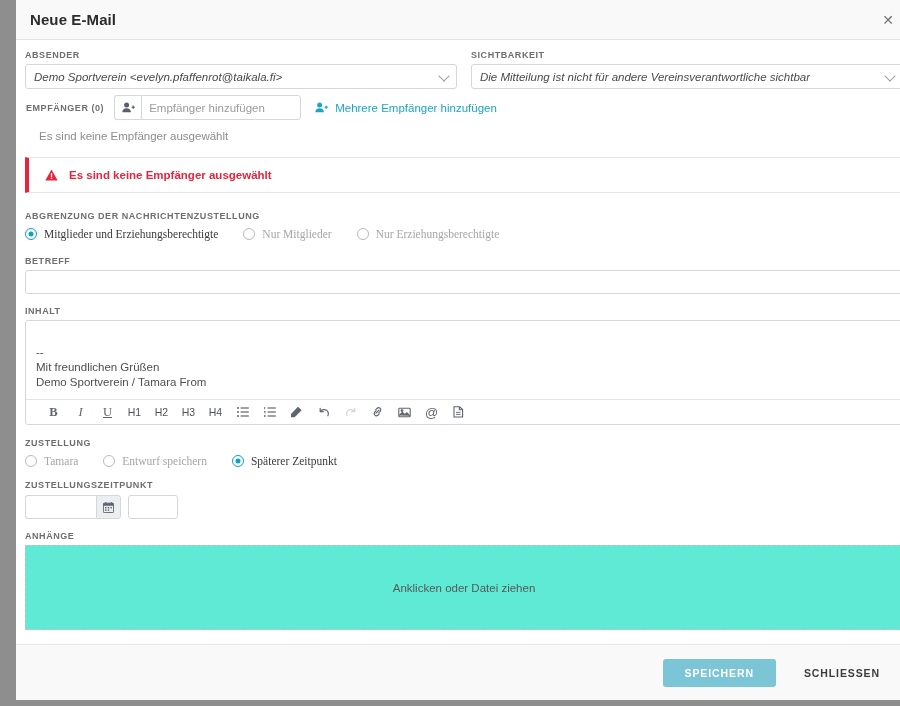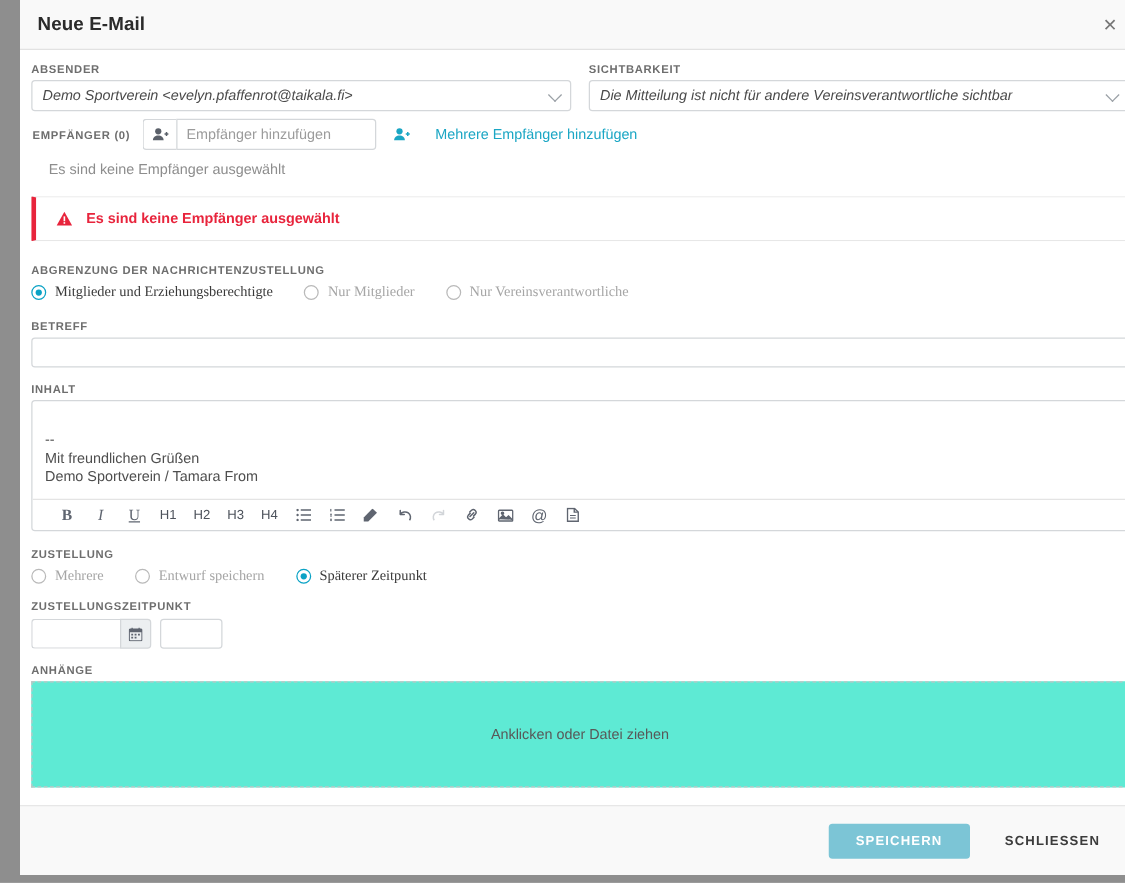--- a/index.html
+++ b/index.html
@@ -79,21 +79,21 @@
     cursor: pointer;
   }
   .recip-input {
     width: 160px; height: 25px;
     border: 1px solid #d4d7da; border-radius: 0 3px 3px 0;
     font-size: 11.5px; color: #3c3c3c; padding: 0 7px;
     outline: none; font-family: inherit; background: #fff;
   }
   .recip-input::placeholder { color: #9b9b9b; }
   .multi-link {
-    display: flex; align-items: center; gap: 20px;
+    display: flex; align-items: center; gap: 7px;
     margin-left: 14px; color: #1aa6c4; font-size: 11.5px;
     cursor: pointer; white-space: nowrap;
   }
   .no-recipients {
     font-size: 11.5px; color: #8d8d8d; margin: 10px 0 0 14px;
   }
   
   .alert {
     margin-top: 15px; height: 36px;
     border: 1px solid #e7e7e7; border-left: 4px solid #e8243c;
@@ -270,21 +270,21 @@
         <label class="radio-item active">
           <span class="radio-circle checked"></span>
           <span>Mitglieder und Erziehungsberechtigte</span>
         </label>
         <label class="radio-item muted">
           <span class="radio-circle"></span>
           <span>Nur Mitglieder</span>
         </label>
         <label class="radio-item muted">
           <span class="radio-circle"></span>
-          <span>Nur Vereinsverantwortliche</span>
+          <span>Nur Erziehungsberechtigte</span>
         </label>
       </div>
     </div>
 
     <div class="section" style="margin-top:16px">
       <span class="field-label">BETREFF</span>
       <input class="text-input" type="text" value="" style="">
     </div>
 
     <div class="section" style="margin-top:12px">
@@ -364,21 +364,21 @@
           </div>
         </div>
       </div>
     </div>
 
     <div class="section" style="margin-top:13px">
       <span class="field-label">ZUSTELLUNG</span>
       <div class="radio-row">
         <label class="radio-item muted">
           <span class="radio-circle"></span>
-          <span>Mehrere</span>
+          <span>Tamara</span>
         </label>
         <label class="radio-item muted">
           <span class="radio-circle"></span>
           <span>Entwurf speichern</span>
         </label>
         <label class="radio-item active">
           <span class="radio-circle checked"></span>
           <span>Späterer Zeitpunkt</span>
         </label>
       </div>

